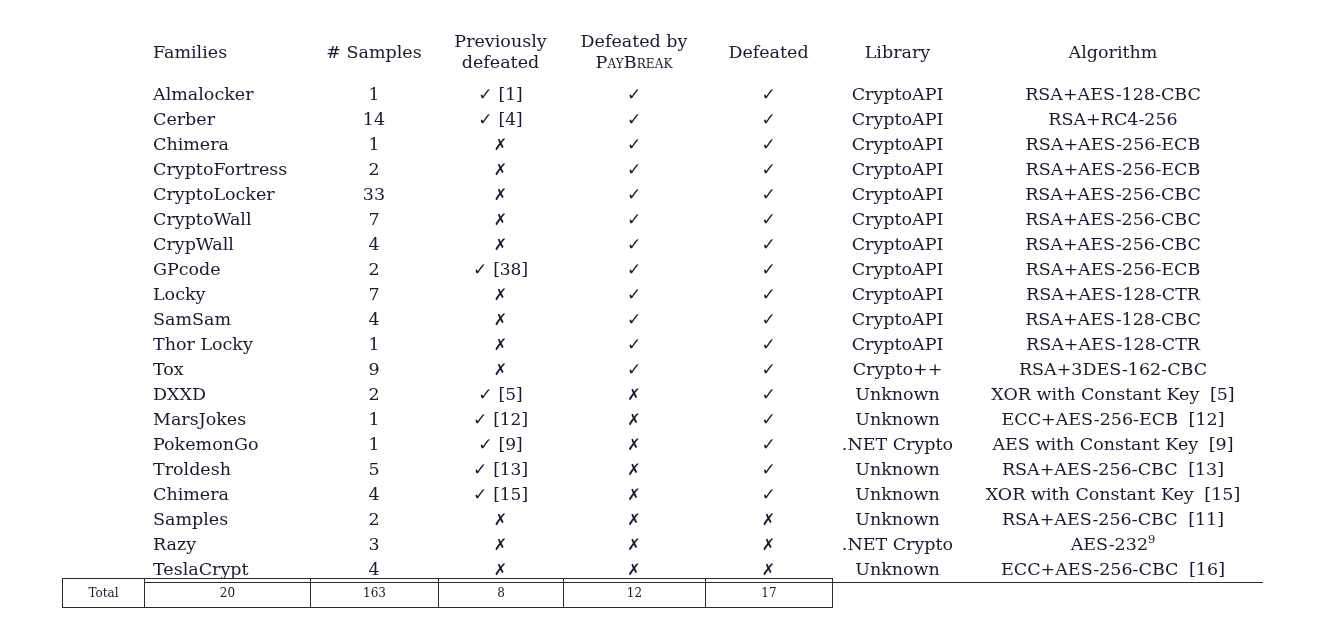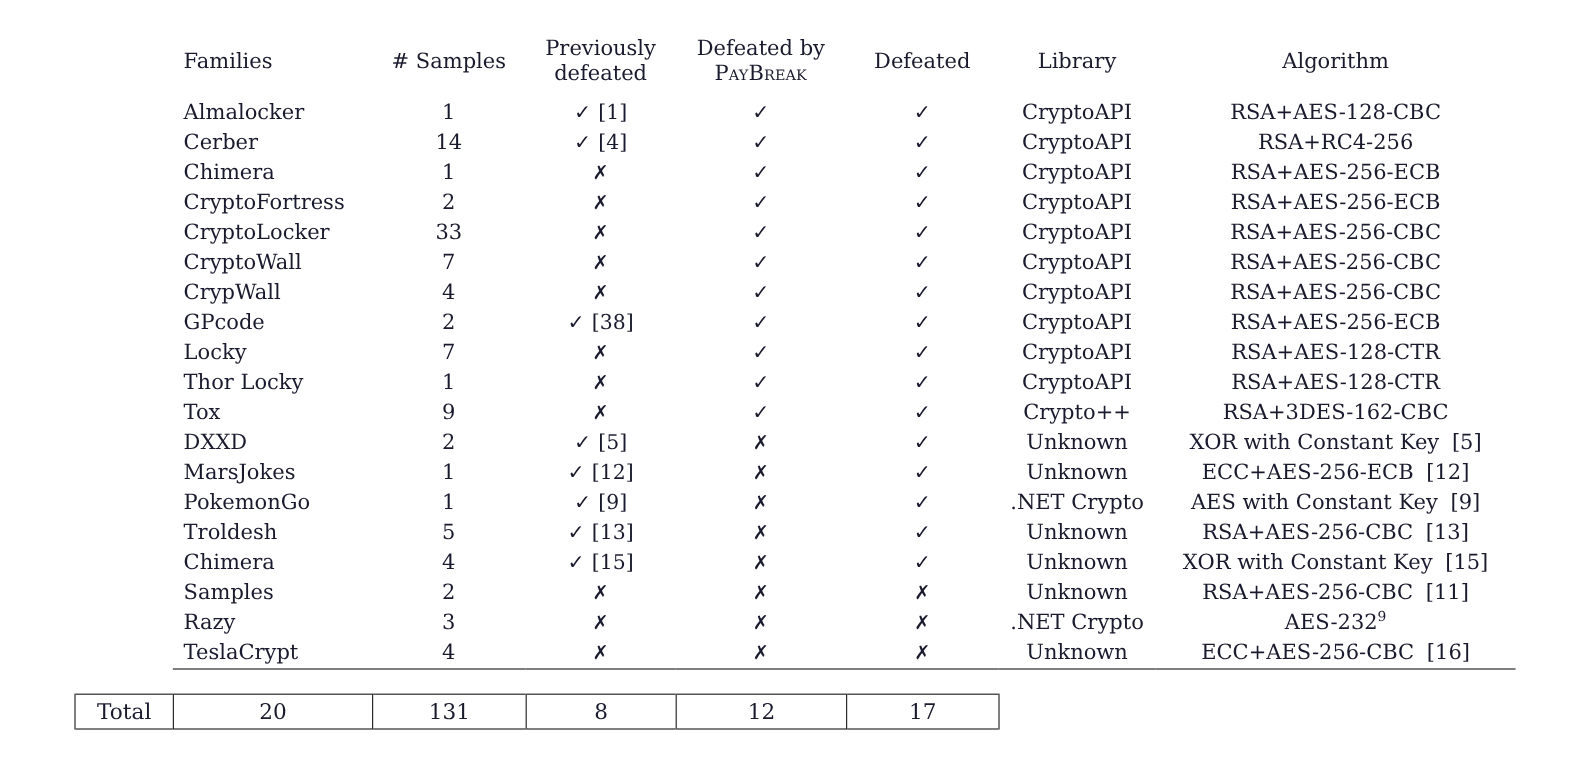--- a/index.html
+++ b/index.html
@@ -125,21 +125,21 @@
 
   
   #total-wrap {
     position: absolute;
     left: 62px;
     top: 578px;
   }
   table.totaltable {
     border-collapse: collapse;
     table-layout: fixed;
-    font-size: 18px;
+    font-size: 12px;
     border-top: 1.6px solid #2b2b2b;
     border-bottom: 1.6px solid #2b2b2b;
   }
   table.totaltable td {
     height: 28px;
     text-align: center;
     padding: 0 3px;
     border-left: 1.3px solid #2b2b2b;
     color: #1a1a2e;
   }
@@ -267,20 +267,29 @@
             <td class="b-r"><span>RSA+AES-256-ECB</span></td>
           </tr>
           <tr class="datarow">
             <td class="fam b-l b-r">Locky</td>
             <td class="b-r">7</td>
             <td class="b-r"><span class="mark mark-cross">✗</span></td>
             <td class="b-r"><span class="mark mark-check">✓</span></td>
             <td class="b-r"><span class="mark mark-check">✓</span></td>
             <td class="b-r">CryptoAPI</td>
             <td class="b-r"><span>RSA+AES-128-CTR</span></td>
+          </tr>
+          <tr class="datarow">
+            <td class="fam b-l b-r">SamSam</td>
+            <td class="b-r">4</td>
+            <td class="b-r"><span class="mark mark-cross">✗</span></td>
+            <td class="b-r"><span class="mark mark-check">✓</span></td>
+            <td class="b-r"><span class="mark mark-check">✓</span></td>
+            <td class="b-r">CryptoAPI</td>
+            <td class="b-r"><span>RSA+AES-128-CBC</span></td>
           </tr>
           <tr class="datarow">
             <td class="fam b-l b-r">Thor Locky</td>
             <td class="b-r">1</td>
             <td class="b-r"><span class="mark mark-cross">✗</span></td>
             <td class="b-r"><span class="mark mark-check">✓</span></td>
             <td class="b-r"><span class="mark mark-check">✓</span></td>
             <td class="b-r">CryptoAPI</td>
             <td class="b-r"><span>RSA+AES-128-CTR</span></td>
           </tr>
@@ -376,21 +385,21 @@
           <col class="t-fam">
           <col class="t-sam">
         <col class="t-prev">
           <col class="t-pb">
           <col class="t-def">
       </colgroup>
       <tbody>
         <tr>
           <td>Total</td>
           <td>20</td>
-          <td>131</td>
+          <td>163</td>
           <td>8</td>
           <td>12</td>
           <td class="last">17</td>
         </tr>
       </tbody>
     </table>
   </div>
 
 </div>
 

